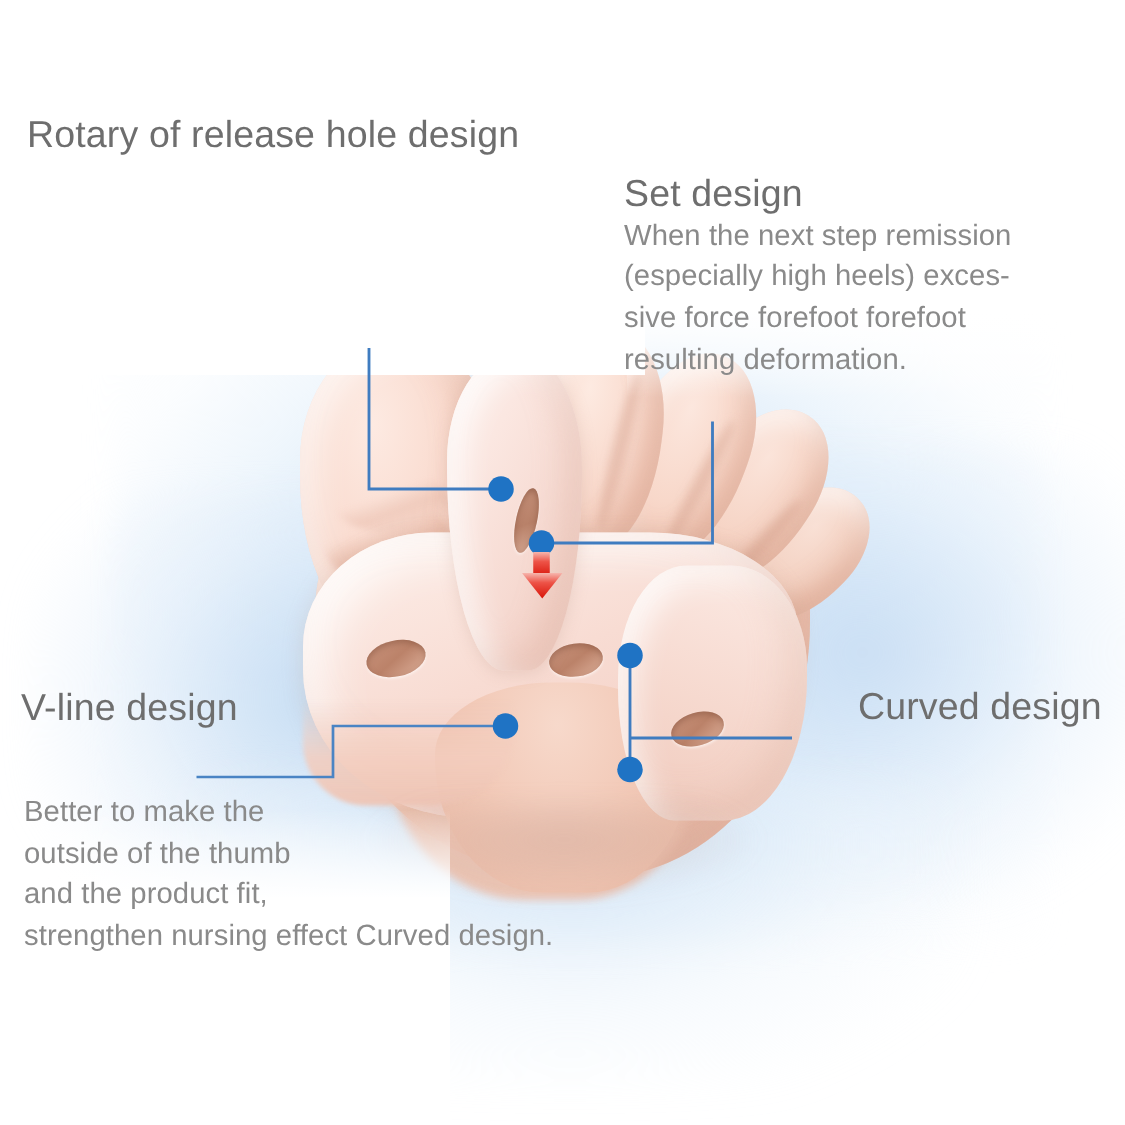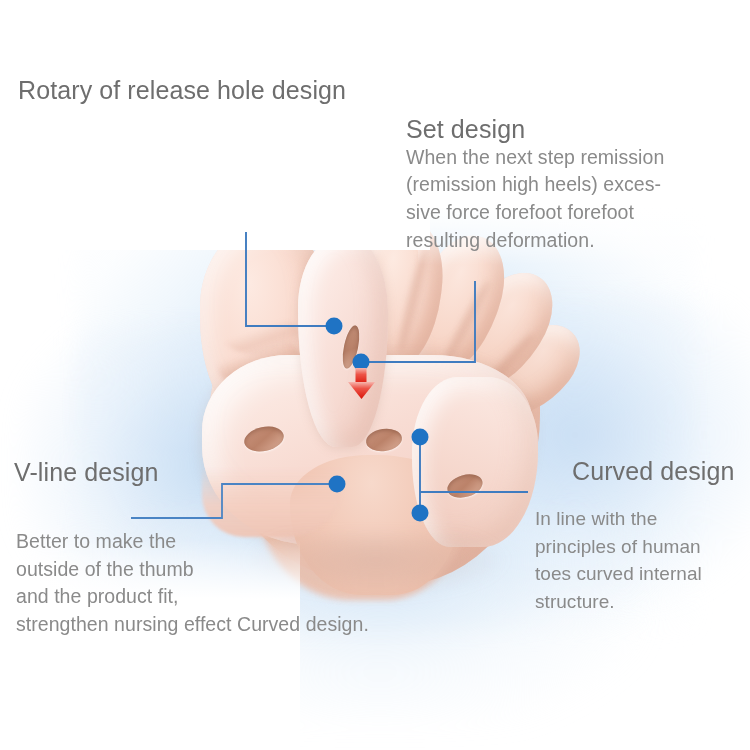--- a/index.html
+++ b/index.html
@@ -190,21 +190,21 @@
     font-weight:400;letter-spacing:.1px;white-space:nowrap;
   }
   .body{
     color:#8a8a8a;font-size:19.5px;line-height:1.42;
     font-weight:400;letter-spacing:.05px;
   }
   .body div{white-space:nowrap;}
 
   #blk-rotary{left:18px;top:76px;}
   #blk-rotary .body{margin-top:8px;color:#878787;}
-  #blk-set{left:406px;top:115px;}
+  #blk-set{left:416px;top:115px;}
   #blk-set .body{color:#8a8a8a;}
   #blk-vline-title{left:14px;top:458px;text-align:center;}
   #blk-vline-body{left:16px;top:528px;}
   #blk-curved-title{left:528px;top:457px;margin-left:44px;}
   #blk-curved-body{left:535px;top:505px;}
   #blk-curved-body .body{font-size:19px;line-height:1.45;}
 </style>
 </head>
 <body>
 
@@ -288,43 +288,35 @@
   </svg>
 
   <div class="block" id="blk-rotary">
     <div class="title">Rotary of release hole design</div>
   </div>
 
   <div class="block" id="blk-set">
     <div class="title">Set design</div>
     <div class="body">
       <div>When the next step remission</div>
-      <div>(remission high heels) exces-</div>
+      <div>(especially high heels) exces-</div>
       <div>sive force forefoot forefoot</div>
       <div>resulting deformation.</div>
     </div>
   </div>
 
   <div class="block" id="blk-vline-title">
     <div class="title">V-line design</div>
   </div>
   <div class="block" id="blk-vline-body">
     <div class="body">
       <div>Better to make the</div>
       <div>outside of the thumb</div>
       <div>and the product fit,</div>
       <div>strengthen nursing effect Curved design.</div>
     </div>
   </div>
 
   <div class="block" id="blk-curved-title">
     <div class="title">Curved design</div>
   </div>
-  <div class="block" id="blk-curved-body">
-    <div class="body">
-      <div>In line with the</div>
-      <div>principles of human</div>
-      <div>toes curved internal</div>
-      <div>structure.</div>
-    </div>
-  </div>
 
 </div>
 
 </body></html>

